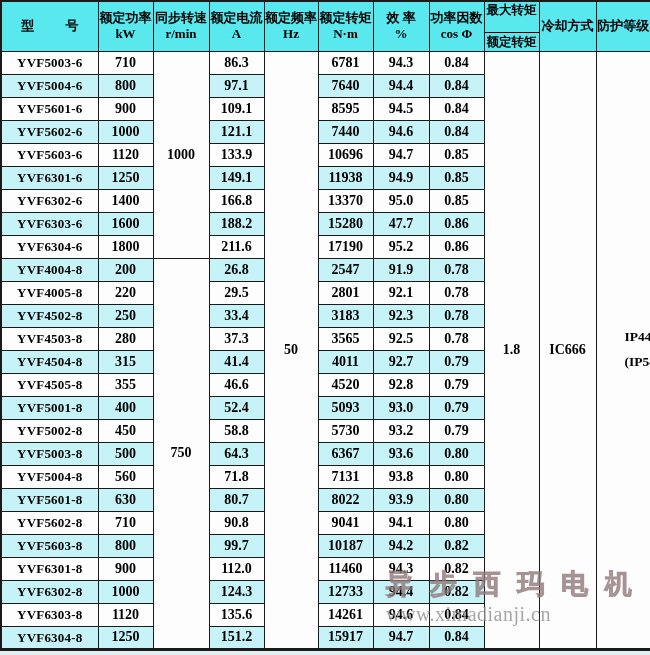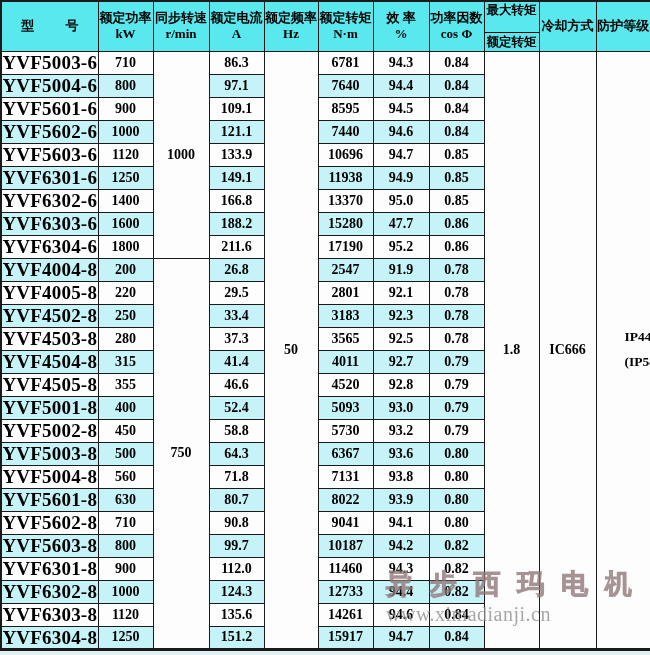--- a/index.html
+++ b/index.html
@@ -27,21 +27,21 @@
   table.spec{border:2.5px solid var(--border);border-bottom-width:3px;}
   thead tr{height:34px;}
   thead th{
     background:var(--header-bg);
     font-weight:bold;font-size:13px;line-height:1.25;
     border-bottom-width:2.5px;
   }
   thead th .unit{font-size:13px;letter-spacing:0;margin-top:38px;}
   tbody tr{height:23px;}
   tbody td{font-size:14px;font-weight:bold;line-height:1;}
-  tbody td.model-cell{font-size:19px;letter-spacing:.2px;margin-top:48px;}
+  tbody td.model-cell{font-size:13px;letter-spacing:.2px;margin-top:48px;}
   tbody tr.alt td{background:var(--alt-bg);}
   tbody td.merged{background:#fdfdfd !important;}
   td.sync-cell-a{padding-top:40px;}
   td.sync-cell-b{padding-top:124px;}
   td.freq-cell{padding-top:76px;}
   td.protect-cell div{line-height:1.8;font-size:13.5px;margin-left:28px;}
   .frac{display:inline-block;font-size:12.5px;line-height:1.35;}
   .frac .top{display:block;border-bottom:1.5px solid #000;padding:0 2px 13px 2px;}
   .frac .bot{display:block;padding-top:1px;}
   .sp{letter-spacing:14px;margin-left:14px;}

